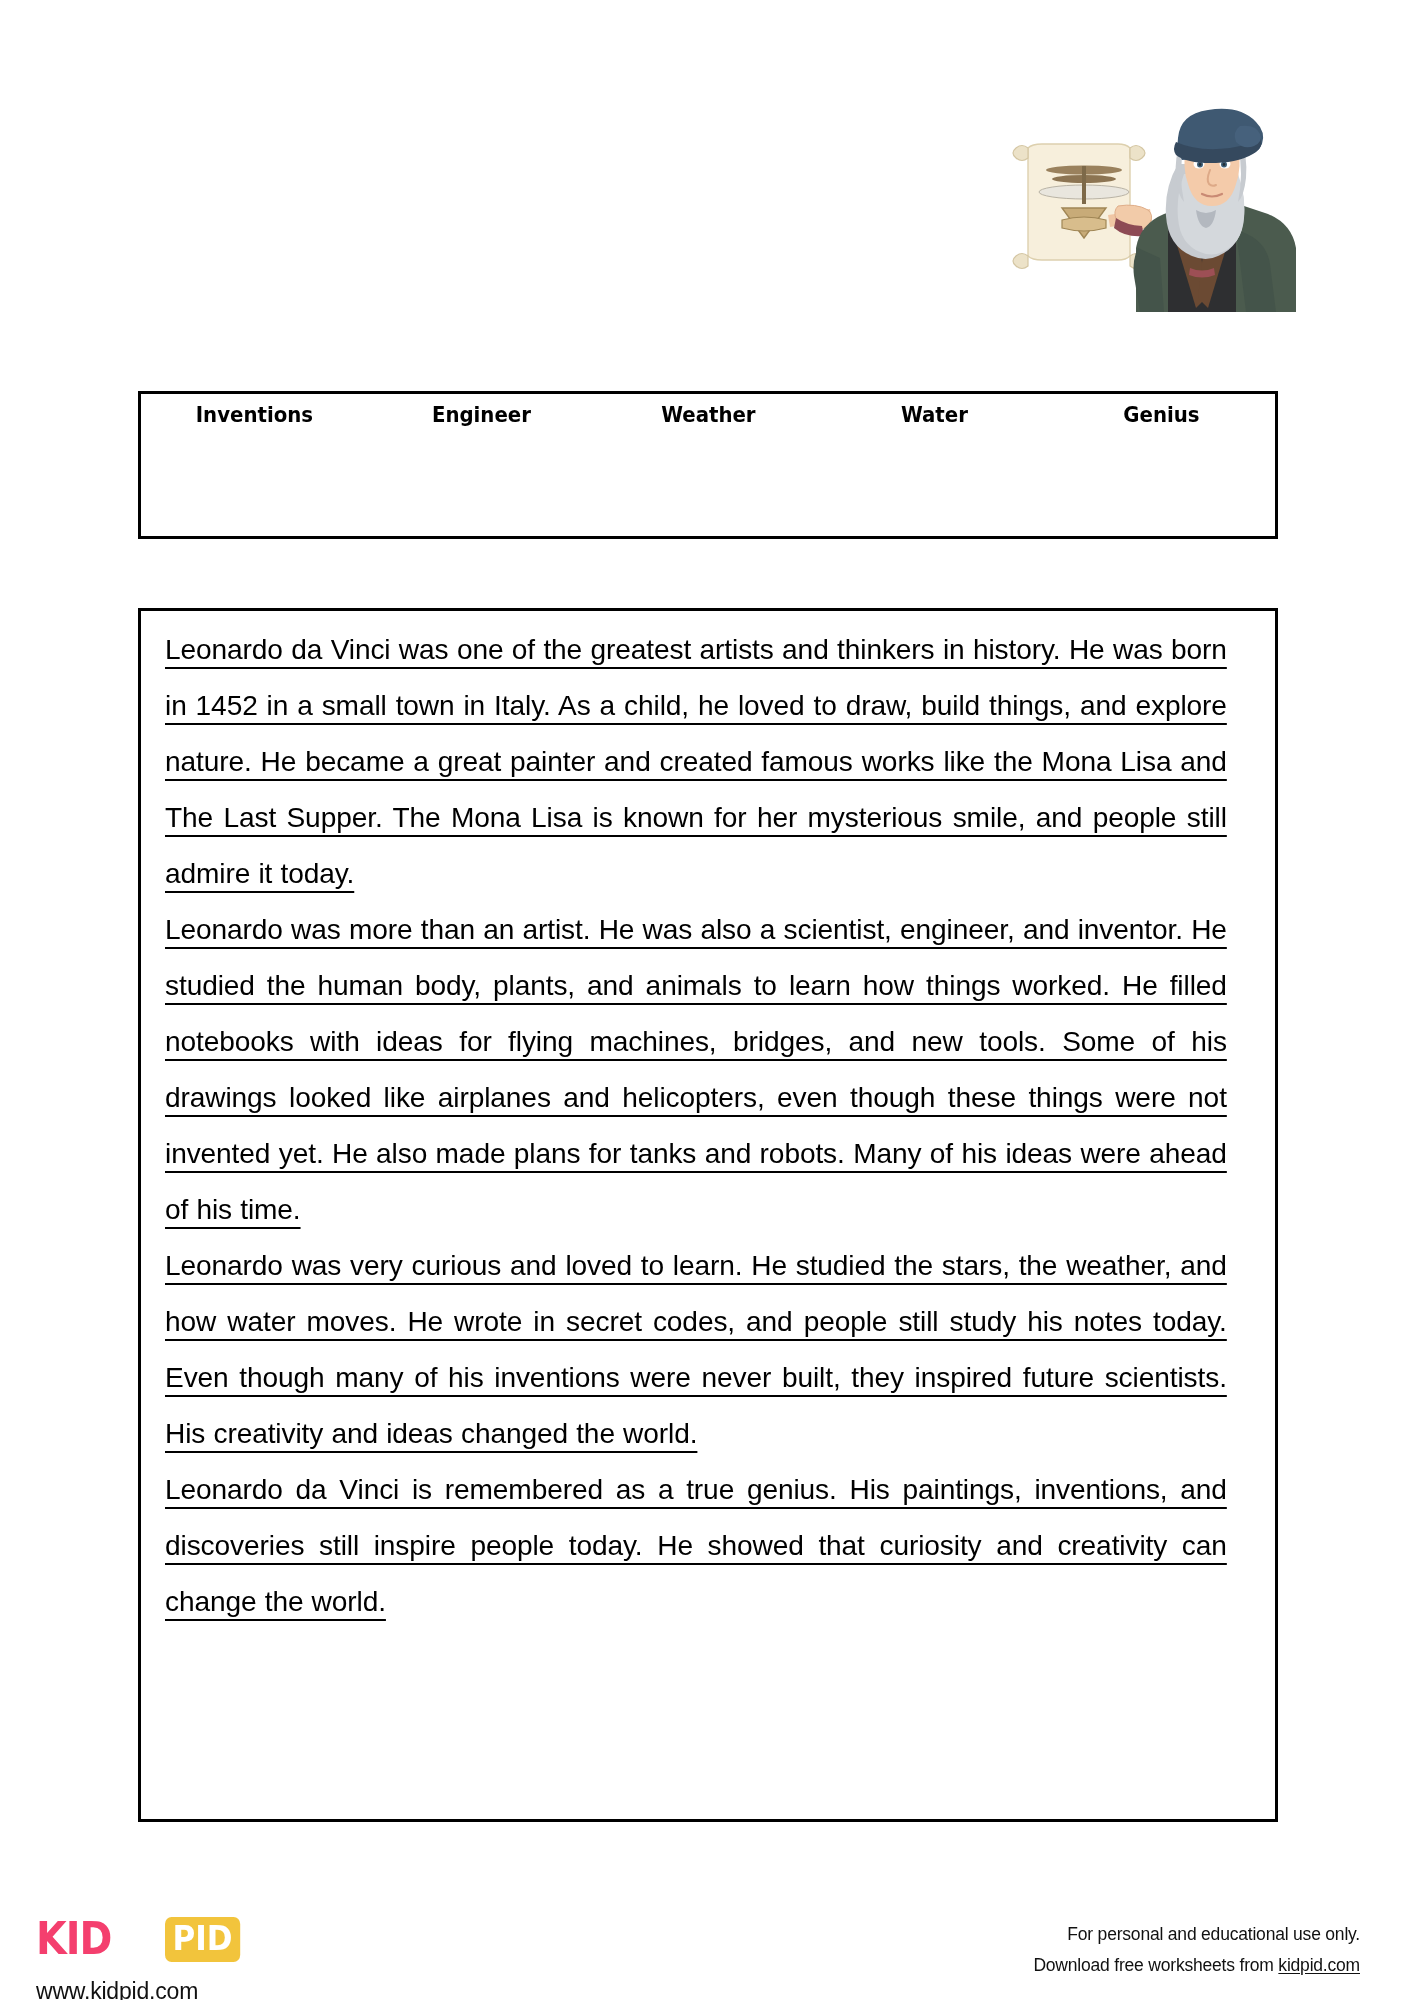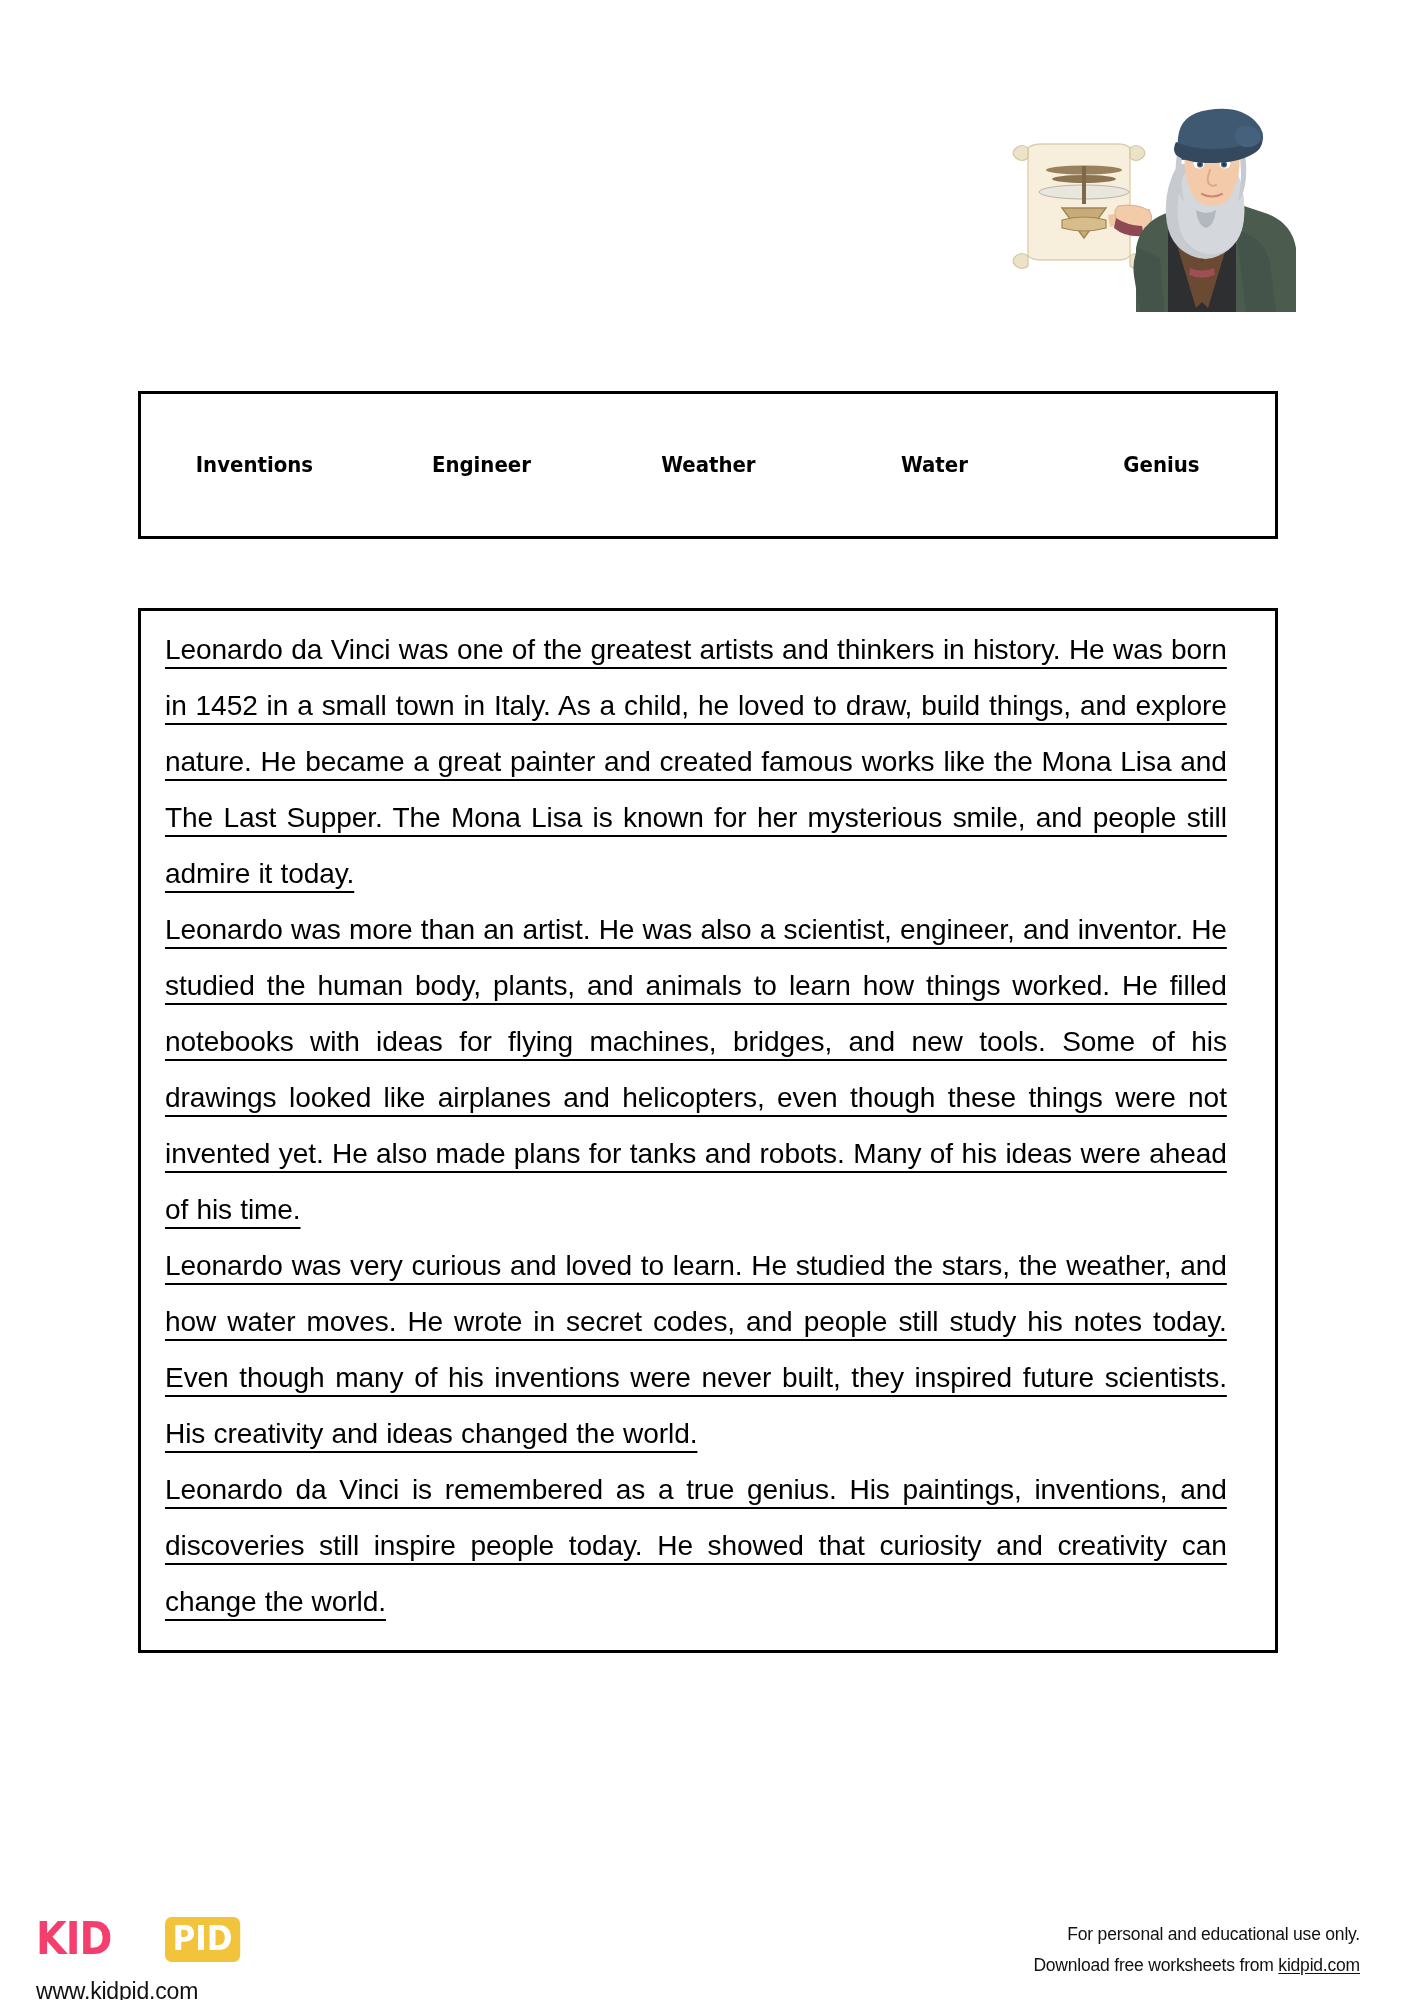--- a/index.html
+++ b/index.html
@@ -67,21 +67,21 @@
   
   .vocab-box {
     position: absolute;
     left: 138px;
     top: 391px;
     width: 1140px;
     height: 148px;
     border: 3px solid #000;
     background: #fff;
     display: flex;
-    flex-direction: column;
+    flex-direction: row;
     justify-content: center;
   }
 
   .vocab-row {
     display: flex;
     width: 100%;
     padding: 9px 0;
   }
 
   .vocab-cell {
@@ -94,21 +94,21 @@
     white-space: nowrap;
     transform: scaleX(0.94);
   }
 
   
   .answer-box {
     position: absolute;
     left: 138px;
     top: 608px;
     width: 1140px;
-    height: 1045px;
+    height: 1214px;
     border: 3px solid #000;
     background: #fff;
     padding: 10px 32px 6px 24px;
     overflow: hidden;
   }
 
   .para {
     font-family: "Liberation Sans", sans-serif;
     font-size: 28.5px;
     line-height: 56px;

